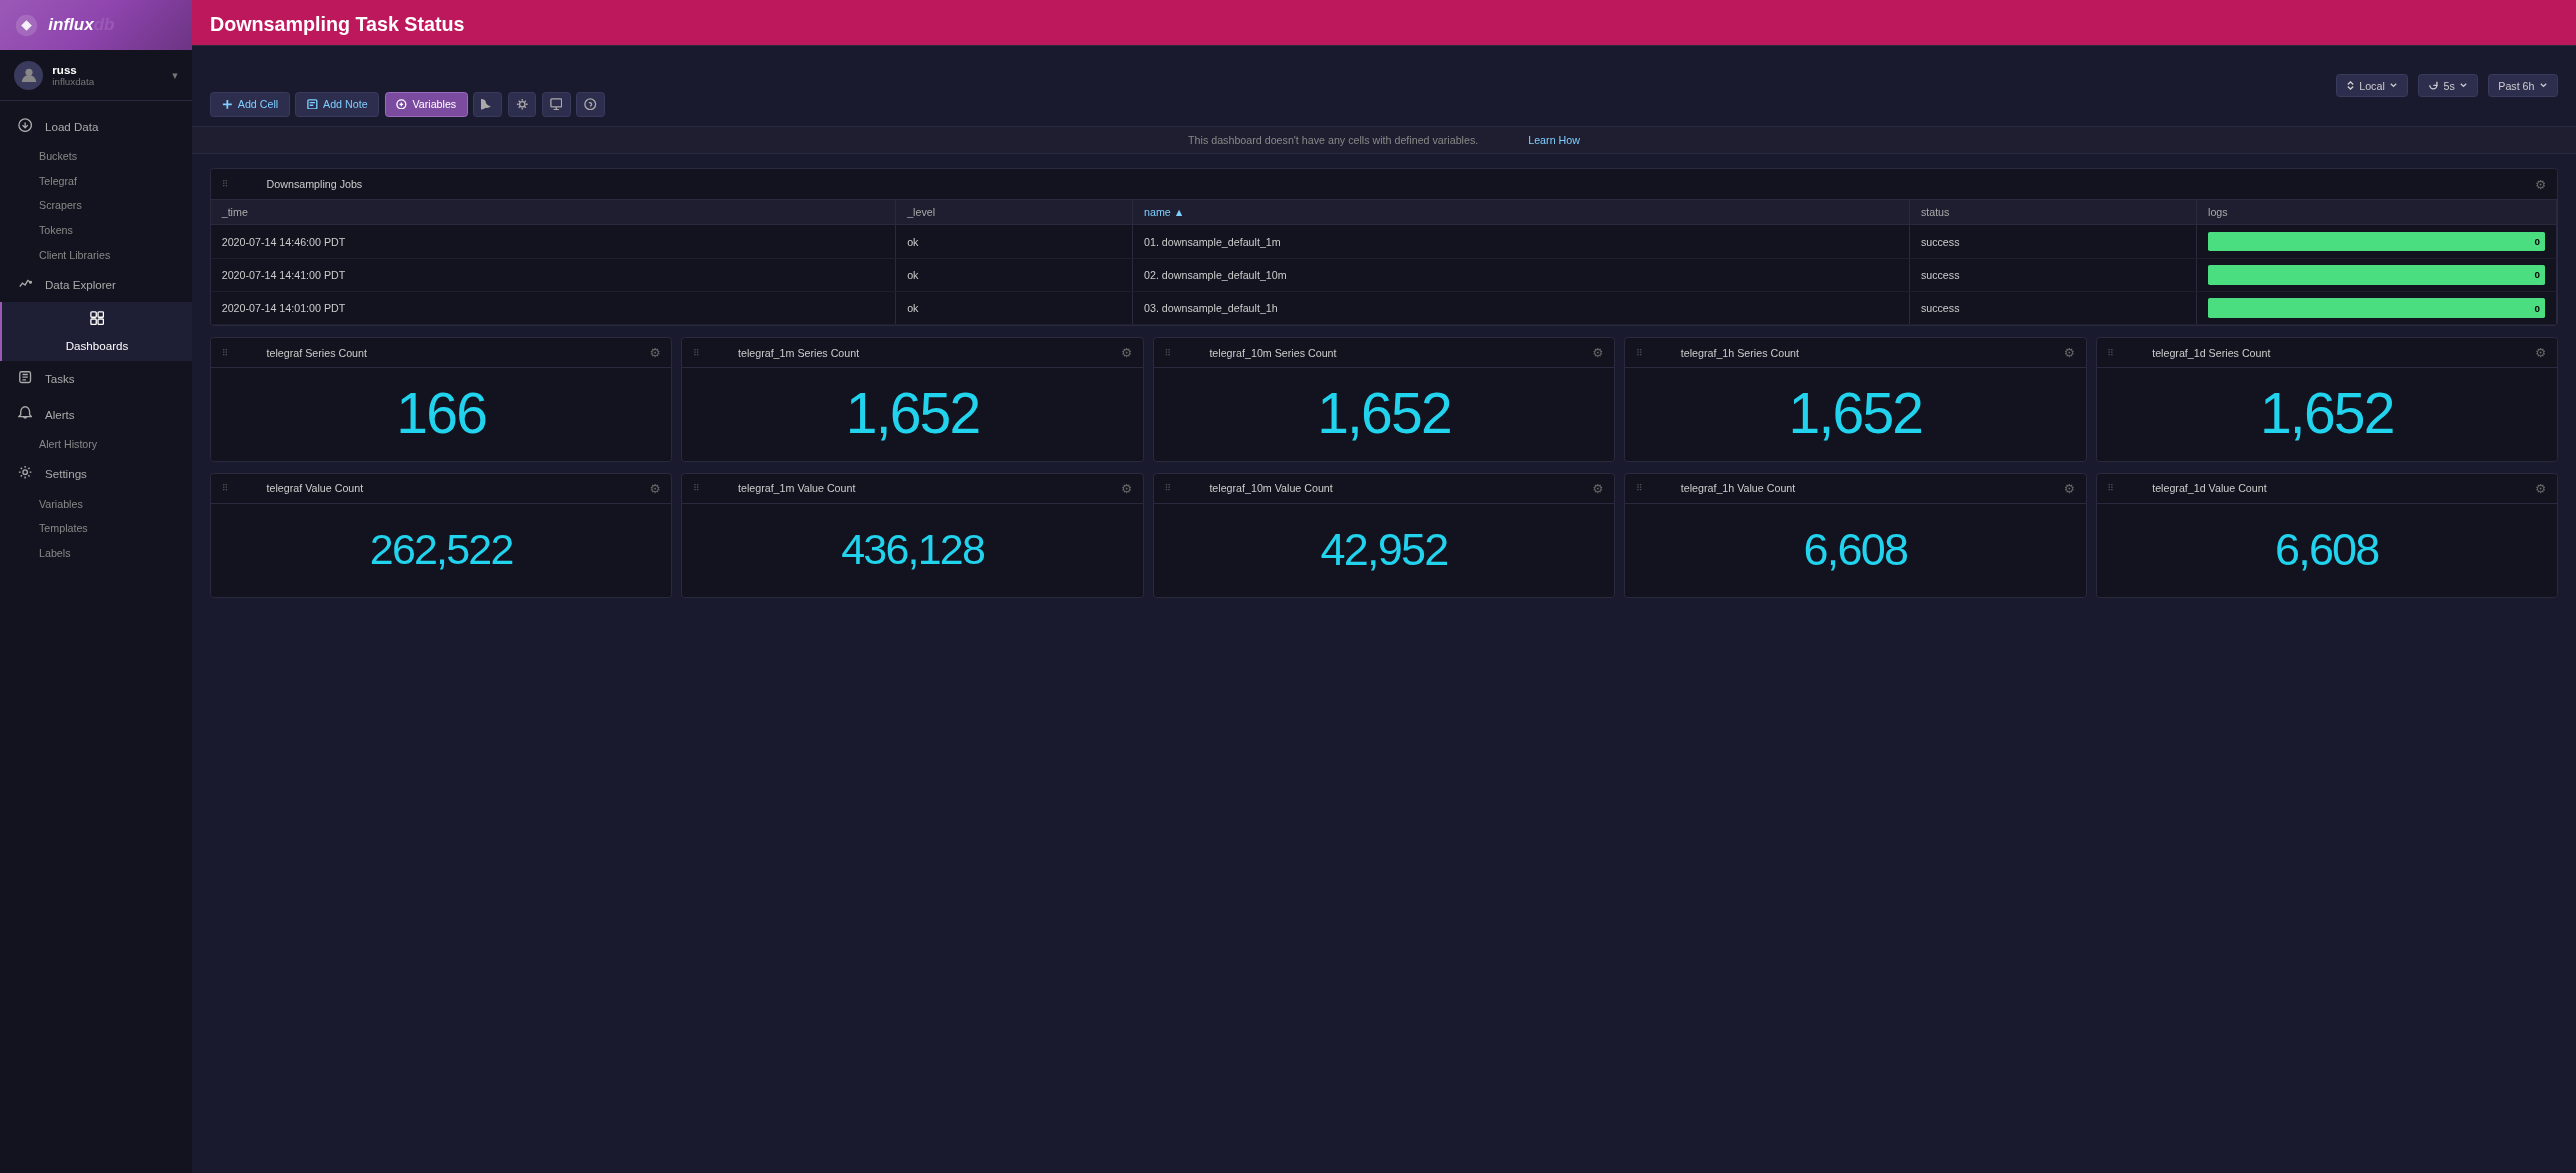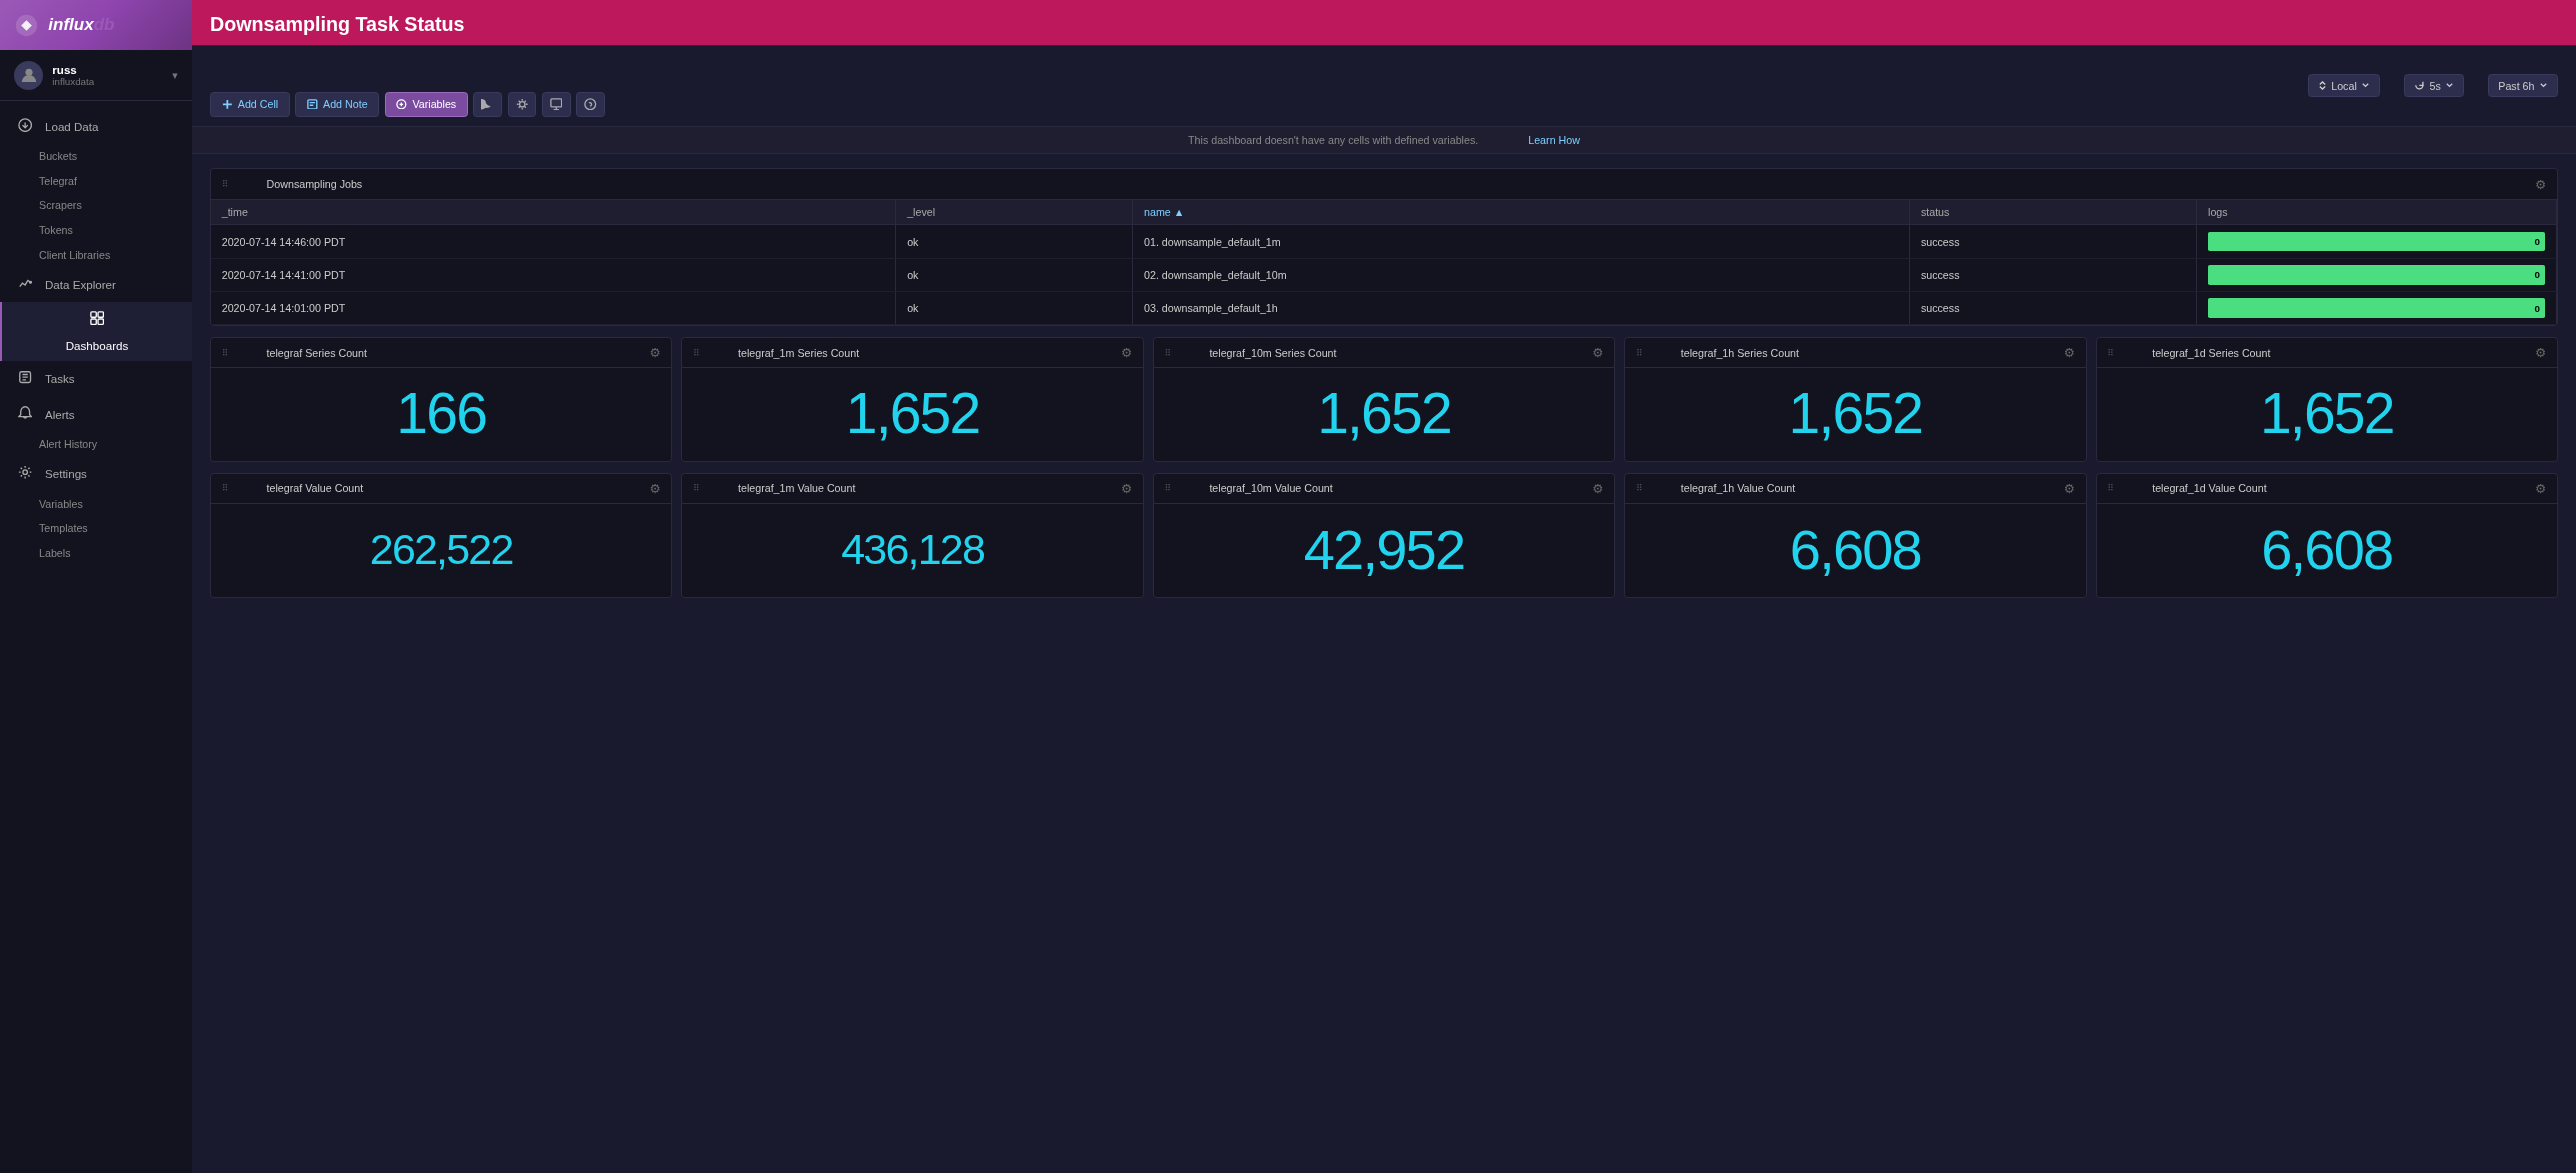--- a/index.html
+++ b/index.html
@@ -141,21 +141,21 @@
     .btn-icon {
       background: #2d2d4e;
       color: #aaa;
       border: 0.9px solid #3a3a5c;
       padding: 5.4px 7.2px;
     }
 
     .toolbar-right {
       display: flex;
       align-items: center;
-      gap: 24px;
+      gap: 10px;
       margin-left: auto;
     }
     .select-btn {
       display: flex;
       align-items: center;
       gap: 4.5px;
       background: #2d2d4e;
       border: 0.9px solid #3a3a5c;
       color: #ccc;
       padding: 4.5px 9px;
@@ -262,21 +262,21 @@
       padding: 14.3px 7.2px;
     }
     .stat-value {
       font-size: 57px;
       font-weight: 300;
       color: #22d3ee;
       letter-spacing: -1.8px;
       line-height: 1;
     }
     .stat-value-small {
-      font-size: 56px;
+      font-size: 45px;
     }
     .stat-value-xsmall {
       font-size: 43px;
     }
   </style>
 </head>
 <body>
 
 <div class="sidebar">
 

